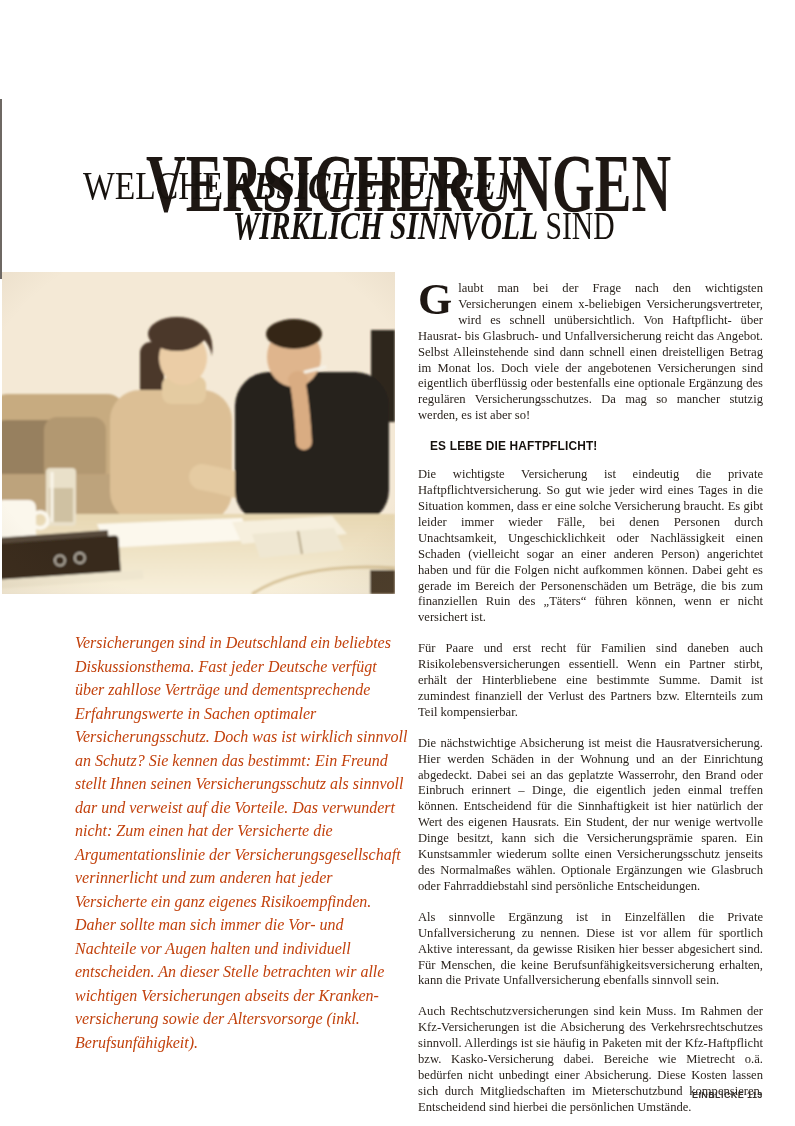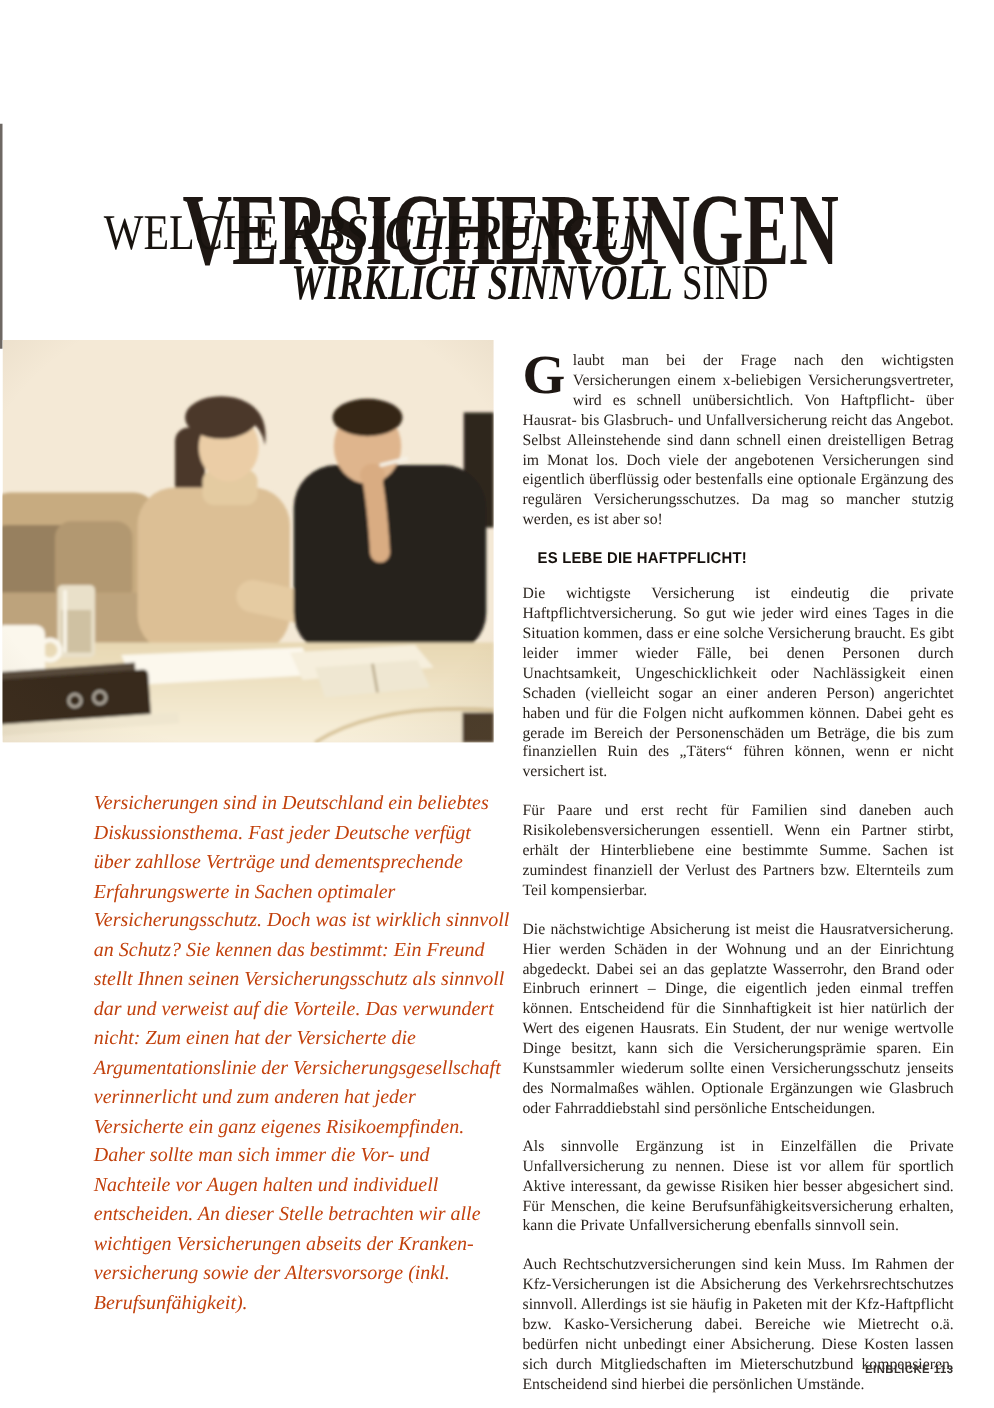--- a/index.html
+++ b/index.html
@@ -171,19 +171,19 @@
 Nachteile vor Augen halten und individuell
 entscheiden. An dieser Stelle betrachten wir alle
 wichtigen Versicherungen abseits der Kranken-
 versicherung sowie der Altersvorsorge (inkl.
 Berufsunfähigkeit).</div>
 
 <div class="abs colR">
   <p><span class="dropcap">G</span><span>laubt man bei der Frage nach den wichtigsten Versicherungen einem x-beliebigen Versicherungsvertreter, wird es schnell unübersichtlich. Von Haftpflicht- über Hausrat- bis Glasbruch- und Unfallversicherung reicht das Angebot. Selbst Alleinstehende sind dann schnell einen dreistelligen Betrag im Monat los. Doch viele der angebotenen Versicherungen sind eigentlich überflüssig oder bestenfalls eine optionale Ergänzung des regulären Versicherungsschutzes. Da mag so mancher stutzig werden, es ist aber so!</span></p>
   <h2><span>ES LEBE DIE HAFTPFLICHT!</span></h2>
   <p>Die wichtigste Versicherung ist eindeutig die private Haftpflichtversicherung. So gut wie jeder wird eines Tages in die Situation kommen, dass er eine solche Versicherung braucht. Es gibt leider immer wieder Fälle, bei denen Personen durch Unachtsamkeit, Ungeschicklichkeit oder Nachlässigkeit einen Schaden (vielleicht sogar an einer anderen Person) angerichtet haben und für die Folgen nicht aufkommen können. Dabei geht es gerade im Bereich der Personenschäden um Beträge, die bis zum finanziellen Ruin des „Täters“ führen können, wenn er nicht versichert ist.</p>
-  <p>Für Paare und erst recht für Familien sind daneben auch Risikolebensversicherungen essentiell. Wenn ein Partner stirbt, erhält der Hinterbliebene eine bestimmte Summe. Sachen ist zumindest finanziell der Verlust des Partners bzw. Elternteils zum Teil kompensierbar.</p>
+  <p>Für Paare und erst recht für Familien sind daneben auch Risikolebensversicherungen essentiell. Wenn ein Partner stirbt, erhält der Hinterbliebene eine bestimmte Summe. Damit ist zumindest finanziell der Verlust des Partners bzw. Elternteils zum Teil kompensierbar.</p>
   <p>Die nächstwichtige Absicherung ist meist die Hausratversicherung. Hier werden Schäden in der Wohnung und an der Einrichtung abgedeckt. Dabei sei an das geplatzte Wasserrohr, den Brand oder Einbruch erinnert – Dinge, die eigentlich jeden einmal treffen können. Entscheidend für die Sinnhaftigkeit ist hier natürlich der Wert des eigenen Hausrats. Ein Student, der nur wenige wertvolle Dinge besitzt, kann sich die Versicherungsprämie sparen. Ein Kunstsammler wiederum sollte einen Versicherungsschutz jenseits des Normalmaßes wählen. Optionale Ergänzungen wie Glasbruch oder Fahrraddiebstahl sind persönliche Entscheidungen.</p>
   <p>Als sinnvolle Ergänzung ist in Einzelfällen die Private Unfallversicherung zu nennen. Diese ist vor allem für sportlich Aktive interessant, da gewisse Risiken hier besser abgesichert sind. Für Menschen, die keine Berufsunfähigkeitsversicherung erhalten, kann die Private Unfallversicherung ebenfalls sinnvoll sein.</p>
   <p>Auch Rechtschutzversicherungen sind kein Muss. Im Rahmen der Kfz-Versicherungen ist die Absicherung des Verkehrsrechtschutzes sinnvoll. Allerdings ist sie häufig in Paketen mit der Kfz-Haftpflicht bzw. Kasko-Versicherung dabei. Bereiche wie Mietrecht o.ä. bedürfen nicht unbedingt einer Absicherung. Diese Kosten lassen sich durch Mitgliedschaften im Mieterschutzbund kompensieren. Entscheidend sind hierbei die persönlichen Umstände.</p>
 </div>
 
 <div class="abs footer">EINBLICKE 113</div>
 
 </body></html>

